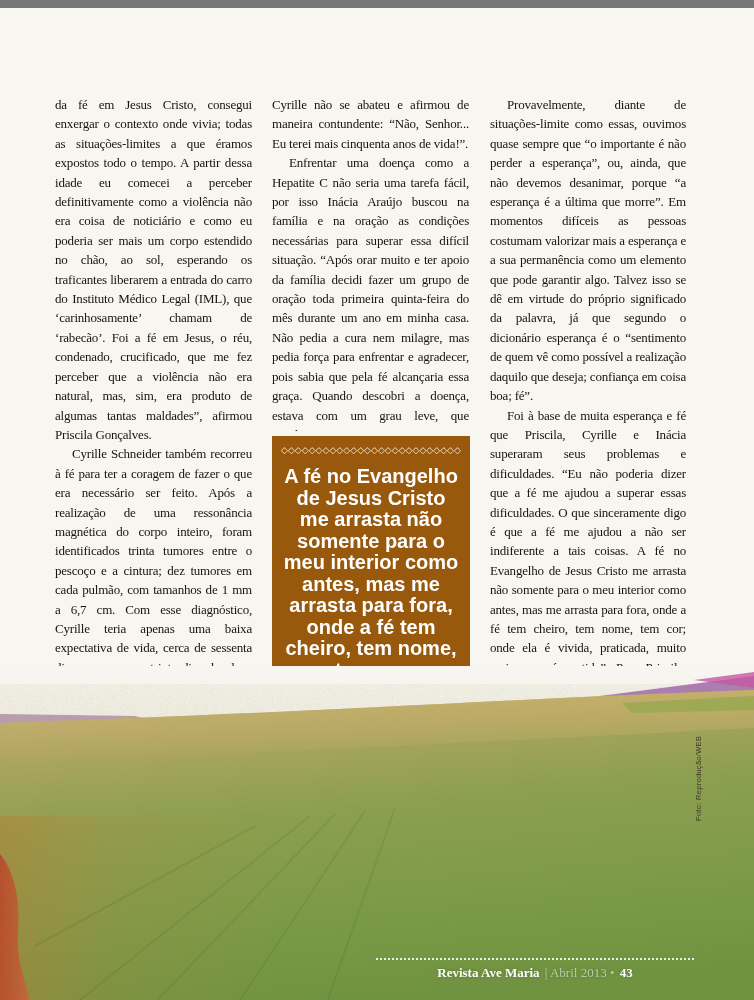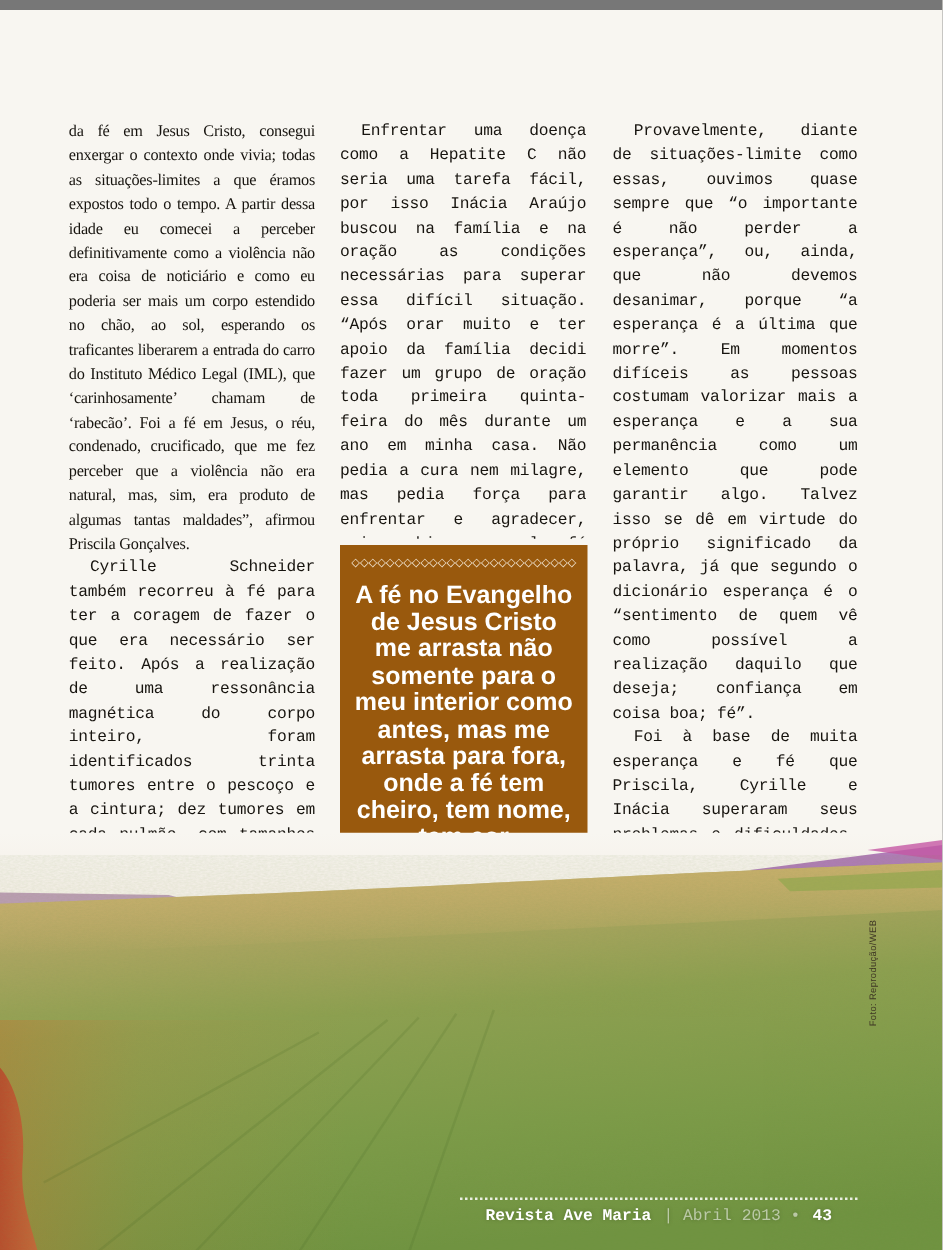--- a/index.html
+++ b/index.html
@@ -16,21 +16,21 @@
   .col{
     position:absolute;top:87px;width:197px;
     font-size:13px;line-height:19.4px;letter-spacing:-0.2px;
     text-align:justify;color:#17140f;
     hyphens:auto;-webkit-hyphens:auto;
   }
   .col-1{left:55px;}
   .col-2{left:272px;height:336px;overflow:hidden;}
   .col-3{left:490px;width:196px;}
   .col p{margin:0;}
-  .col p.indent{text-indent:17px;font-family:Liberation Mono, monospace;}
+  .col p.indent{text-indent:17px;}
   
   .quote-box{
     position:absolute;left:272px;top:428px;width:198px;
     background:#99590d;
     box-sizing:border-box;
     padding:8px 9px 10px;
     text-align:center;
   }
   .ornament{
     color:#f6ecdc;
@@ -54,22 +54,22 @@
     position:absolute;left:694px;top:693px;height:120px;
     writing-mode:vertical-rl;
     transform:rotate(180deg);
     font-family:"Liberation Sans", sans-serif;
     font-size:7.5px;letter-spacing:0.3px;
     color:#3e3624;
     white-space:nowrap;
   }
   
   .footer{
-    position:absolute;left:368px;top:950px;width:318px;
-    font-family:Liberation Mono, monospace;
+    position:absolute;left:376px;top:950px;width:318px;
+    font-family:Liberation Serif, serif;
     text-align:center;
   }
   .footer-line{
     border-top:2px dotted rgba(255,255,255,0.85);
     height:0;margin-bottom:5px;
   }
   .footer-text{
     font-size:13px;color:#ffffff;
     text-shadow:0 0 3px rgba(60,80,30,0.45);
   }
@@ -81,20 +81,21 @@
 <body>
 
 <div class="page">
 
   <div class="col col-1">
     <p>da fé em Jesus Cristo, consegui enxergar o contexto onde vivia; todas as situações-limites a que éramos expostos todo o tempo. A partir dessa idade eu comecei a perceber definitivamente como a violência não era coisa de noticiário e como eu poderia ser mais um corpo estendido no chão, ao sol, esperando os traficantes liberarem a entrada do carro do Instituto Médico Legal (IML), que ‘carinhosamente’ chamam de ‘rabecão’. Foi a fé em Jesus, o réu, condenado, crucificado, que me fez perceber que a violência não era natural, mas, sim, era produto de algumas tantas maldades”, afirmou Priscila Gonçalves.</p>
     <p class="indent">Cyrille Schneider também recorreu à fé para ter a coragem de fazer o que era necessário ser feito. Após a realização de uma ressonância magnética do corpo inteiro, foram identificados trinta tumores entre o pescoço e a cintura; dez tumores em cada pulmão, com tamanhos de 1 mm a 6,7 cm. Com esse diagnóstico, Cyrille teria apenas uma baixa expectativa de vida, cerca de sessenta dias, com apenas trinta dias de plena consciência. Diante desse catastrófico diagnóstico,</p>
   </div>
 
   <div class="col col-2">
+    <p>Cyrille não se abateu e afirmou de maneira contundente: “Não, Senhor... Eu terei mais cinquenta anos de vida!”.</p>
     <p class="indent">Enfrentar uma doença como a Hepatite C não seria uma tarefa fácil, por isso Inácia Araújo buscou na família e na oração as condições necessárias para superar essa difícil situação. “Após orar muito e ter apoio da família decidi fazer um grupo de oração toda primeira quinta-feira do mês durante um ano em minha casa. Não pedia a cura nem milagre, mas pedia força para enfrentar e agradecer, pois sabia que pela fé alcançaria essa graça. Quando descobri a doença, estava com um grau leve, que rapidamente se agrava”, comentou.</p>
   </div>
 
   <div class="col col-3">
     <p class="indent">Provavelmente, diante de situações-limite como essas, ouvimos quase sempre que “o importante é não perder a esperança”, ou, ainda, que não devemos desanimar, porque “a esperança é a última que morre”. Em momentos difíceis as pessoas costumam valorizar mais a esperança e a sua permanência como um elemento que pode garantir algo. Talvez isso se dê em virtude do próprio significado da palavra, já que segundo o dicionário esperança é o “sentimento de quem vê como possível a realização daquilo que deseja; confiança em coisa boa; fé”.</p>
     <p class="indent">Foi à base de muita esperança e fé que Priscila, Cyrille e Inácia superaram seus problemas e dificuldades. “Eu não poderia dizer que a fé me ajudou a superar essas dificuldades. O que sinceramente digo é que a fé me ajudou a não ser indiferente a tais coisas. A fé no Evangelho de Jesus Cristo me arrasta não somente para o meu interior como antes, mas me arrasta para fora, onde a fé tem cheiro, tem nome, tem cor; onde ela é vivida, praticada, muito mais que só sentida”. Para Priscila, compre-</p>
   </div>
 
   <div class="quote-box">
     <div class="ornament">◇◇◇◇◇◇◇◇◇◇◇◇◇◇◇◇◇◇◇◇◇◇◇◇◇◇◇◇◇◇◇◇◇◇</div>

